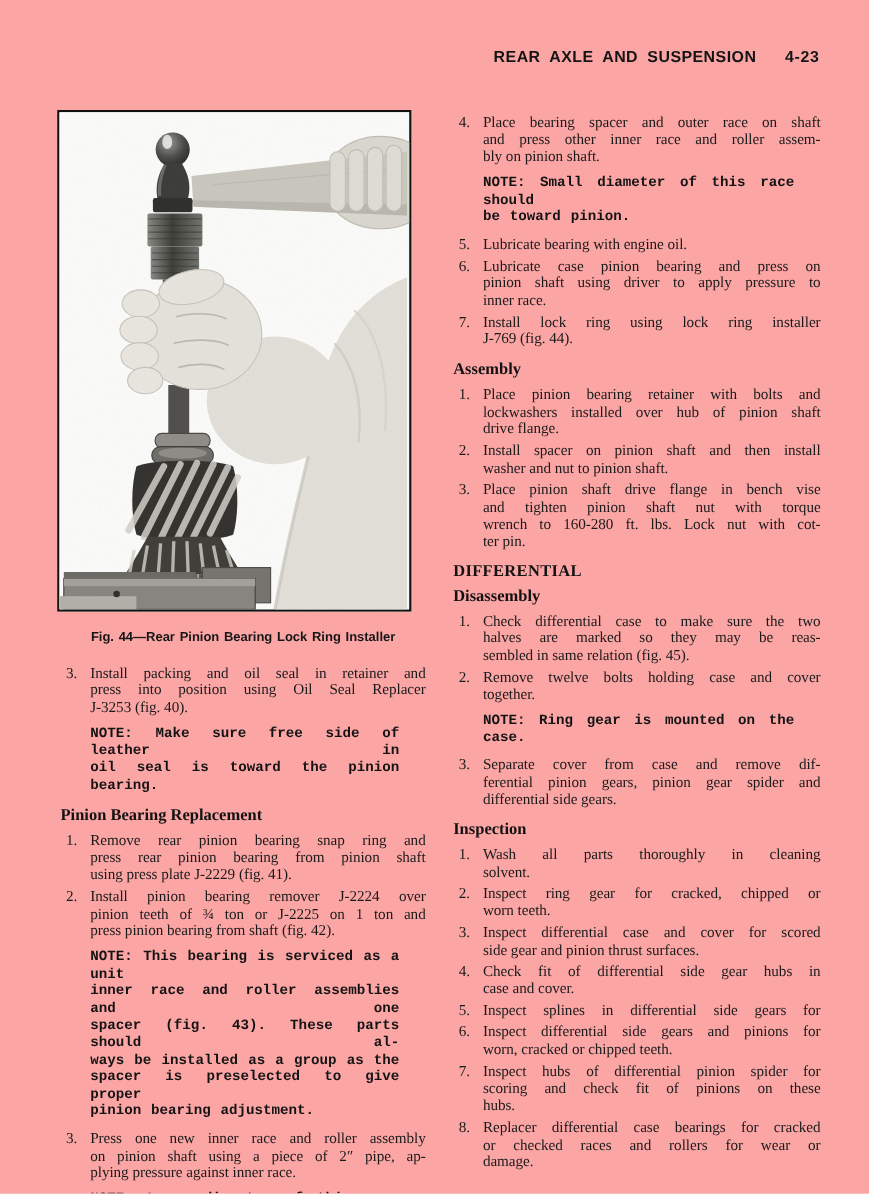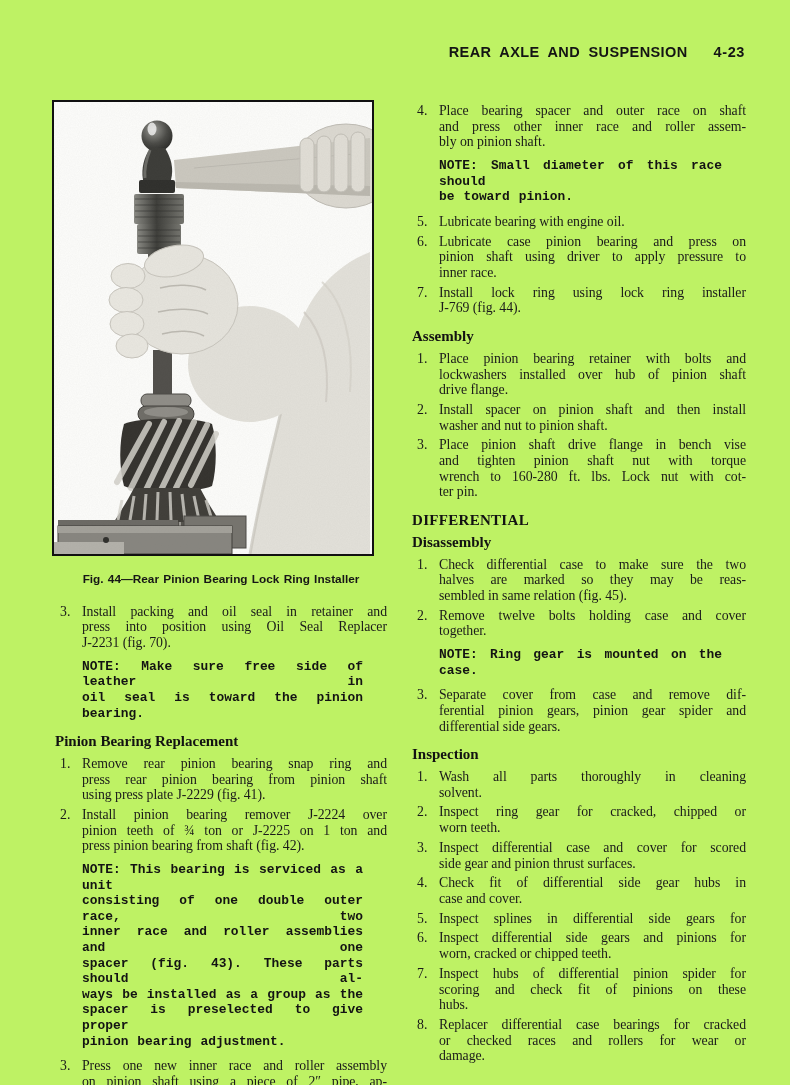--- a/index.html
+++ b/index.html
@@ -3,21 +3,21 @@
 <meta charset="utf-8">
 <style>
   html,body { margin:0; padding:0; }
   body {
     width:790px; height:1085px; position:relative;
     background:#f5f5f2;
     font-family:"Liberation Serif", serif;
     color:#1a1a1a;
     -webkit-font-smoothing:antialiased;
   }
-  .page { position:absolute; inset:0; background:#bef264; overflow:hidden; }
+  .page { position:absolute; inset:0; background:#fca5a5; overflow:hidden; }
 
   .page-header {
     position:absolute; top:44px; right:45px;
     font-family:"Liberation Sans", sans-serif; font-weight:bold;
     font-size:14.5px; letter-spacing:0.4px; word-spacing:4px;
     color:#141414; white-space:nowrap;
   }
   .page-header .pageno { margin-left:26px; letter-spacing:0.6px; }
 
   .figure {
@@ -194,21 +194,21 @@
     </svg>
   </div>
 
   <div class="col col-left">
       <div class="caption">Fig. 44—Rear Pinion Bearing Lock Ring Installer</div>
       <div class="item">
         <div class="num">3.</div>
         <div class="txt">
           <div class="ln">Install packing and oil seal in retainer and</div>
           <div class="ln">press into position using Oil Seal Replacer</div>
-          <div class="ln last">J-2231 (fig. 70).</div>
+          <div class="ln last">J-3253 (fig. 40).</div>
         </div>
       </div>
       <div class="note">
         <div class="ln">NOTE: Make sure free side of leather in</div>
         <div class="ln last">oil seal is toward the pinion bearing.</div>
       </div>
       <div class="heading">Pinion Bearing Replacement</div>
       <div class="item">
         <div class="num">1.</div>
         <div class="txt">
@@ -220,21 +220,20 @@
       <div class="item">
         <div class="num">2.</div>
         <div class="txt">
           <div class="ln">Install pinion bearing remover J-2224 over</div>
           <div class="ln">pinion teeth of ¾ ton or J-2225 on 1 ton and</div>
           <div class="ln last">press pinion bearing from shaft (fig. 42).</div>
         </div>
       </div>
       <div class="note">
         <div class="ln">NOTE: This bearing is serviced as a unit</div>
-        <div class="ln">consisting of one double outer race, two</div>
         <div class="ln">inner race and roller assemblies and one</div>
         <div class="ln">spacer (fig. 43). These parts should al-</div>
         <div class="ln">ways be installed as a group as the</div>
         <div class="ln">spacer is preselected to give proper</div>
         <div class="ln last">pinion bearing adjustment.</div>
       </div>
       <div class="item">
         <div class="num">3.</div>
         <div class="txt">
           <div class="ln">Press one new inner race and roller assembly</div>

